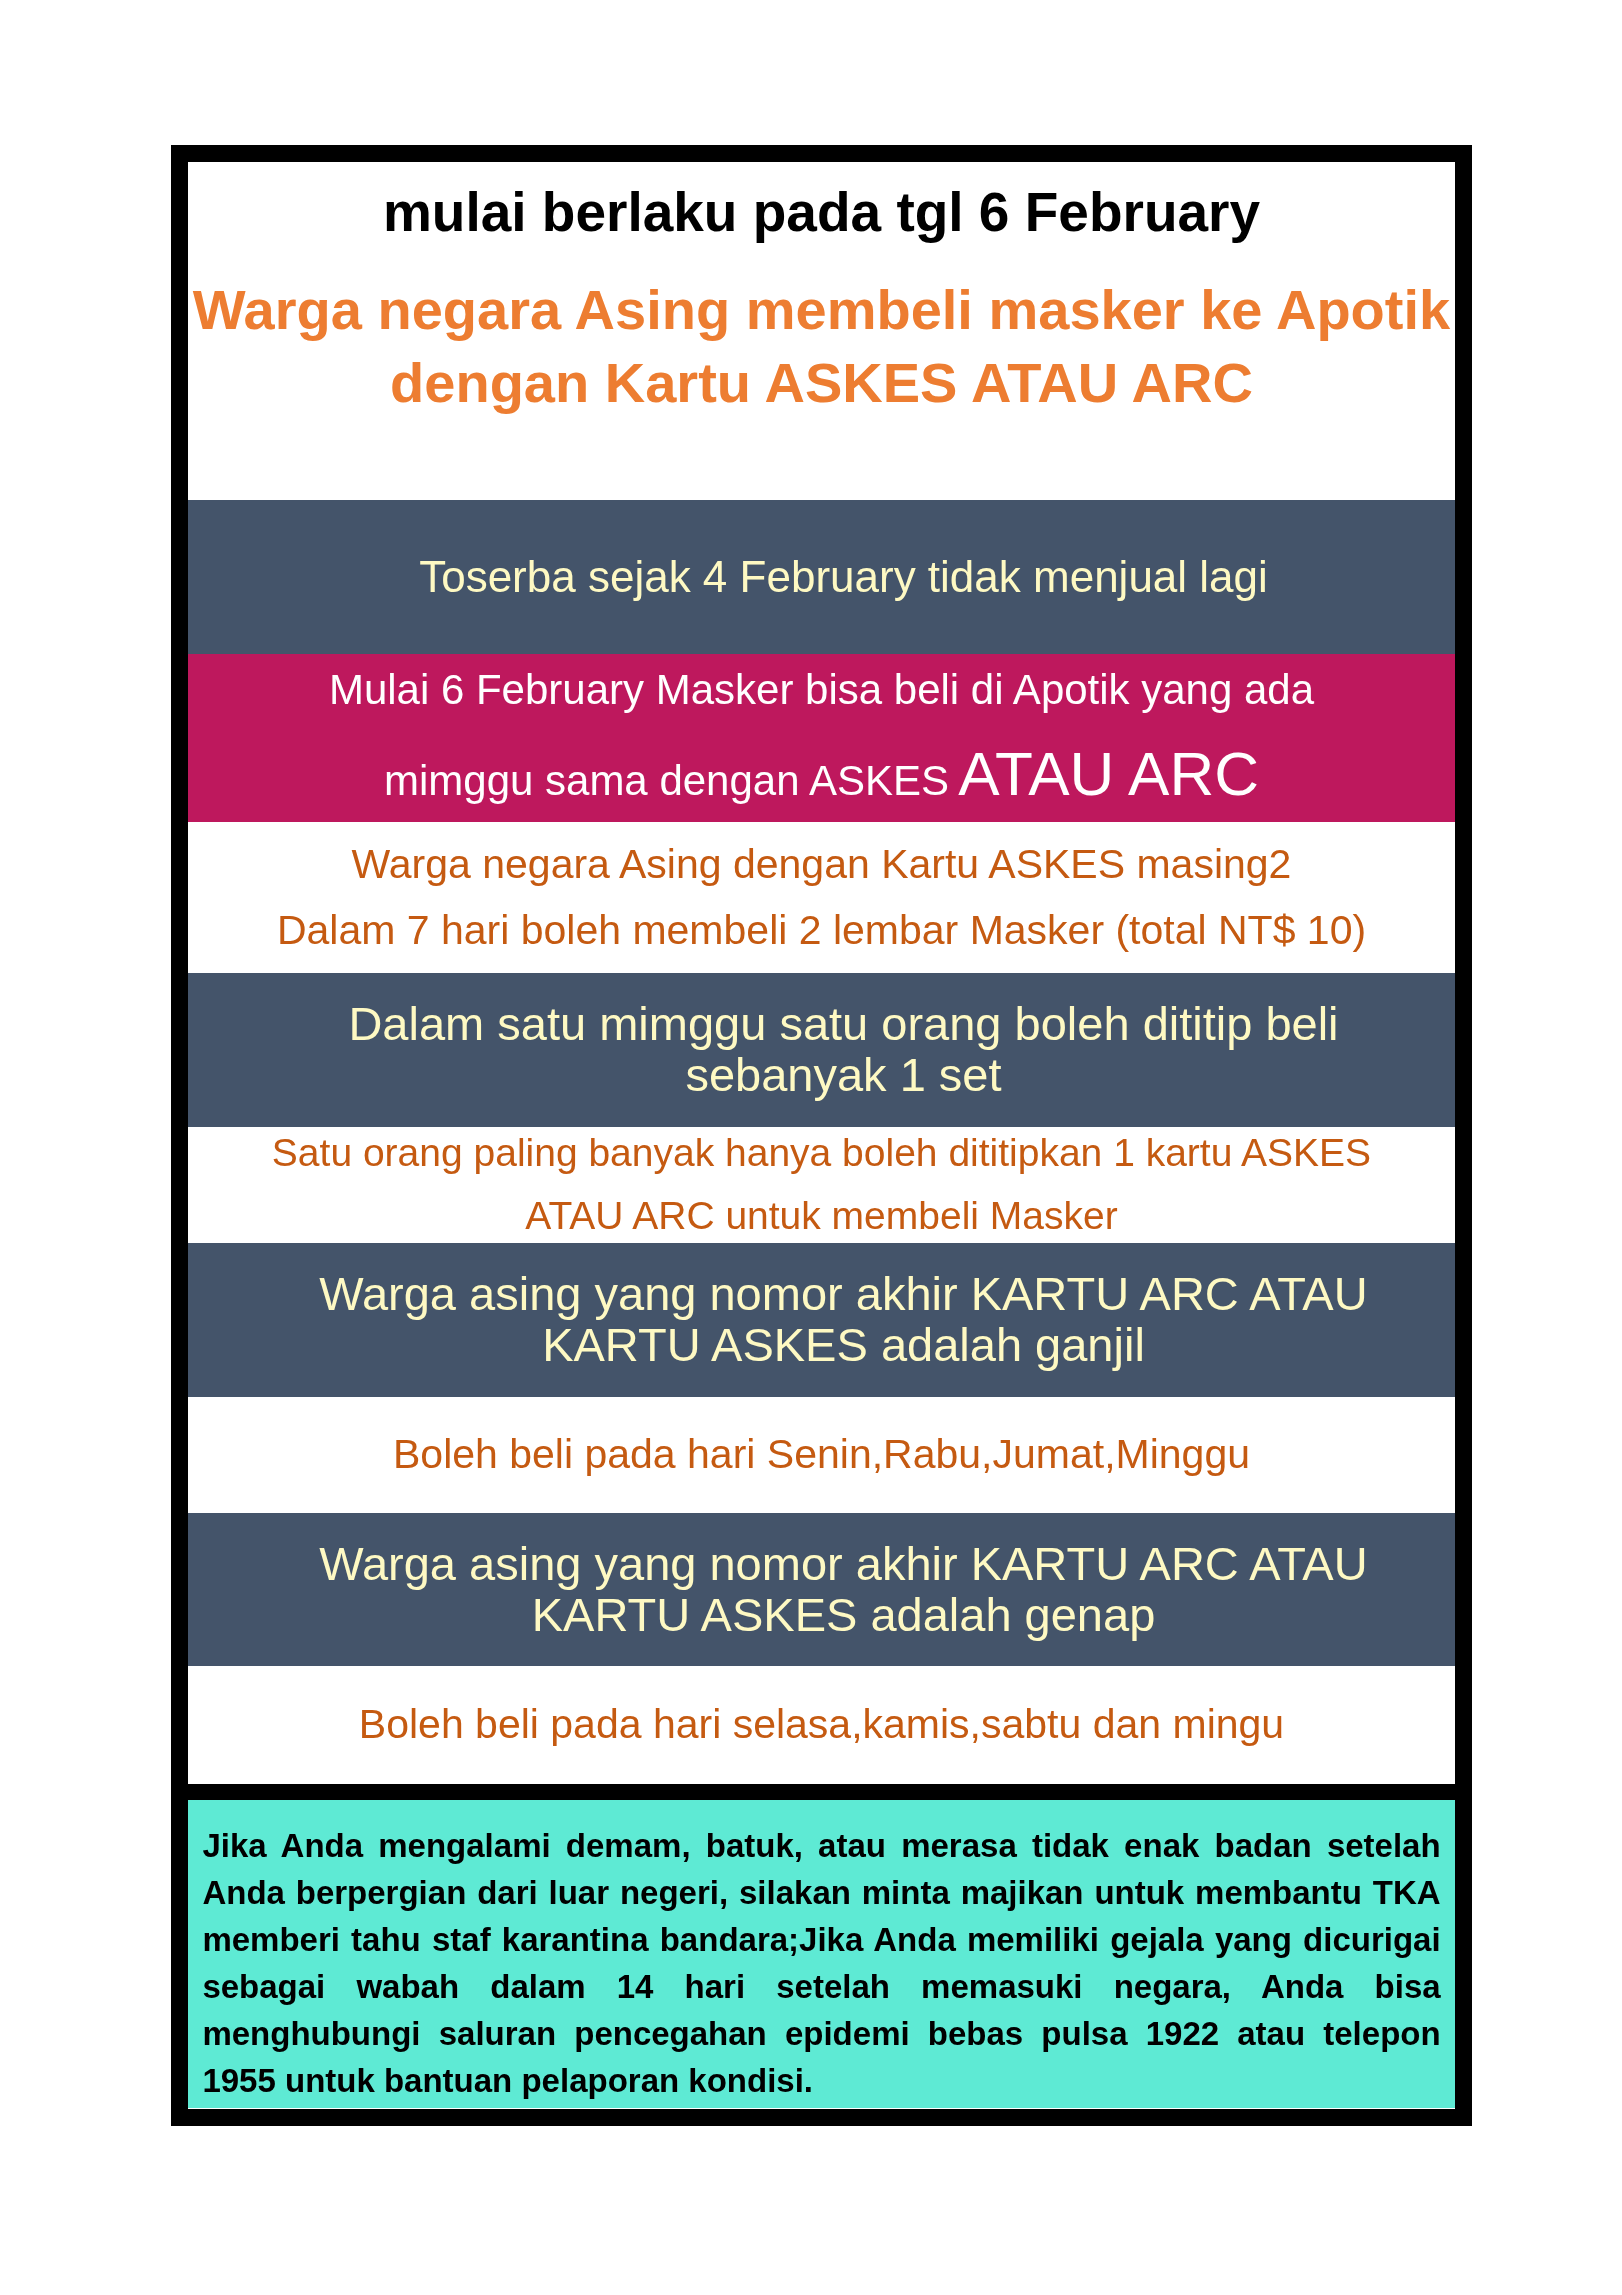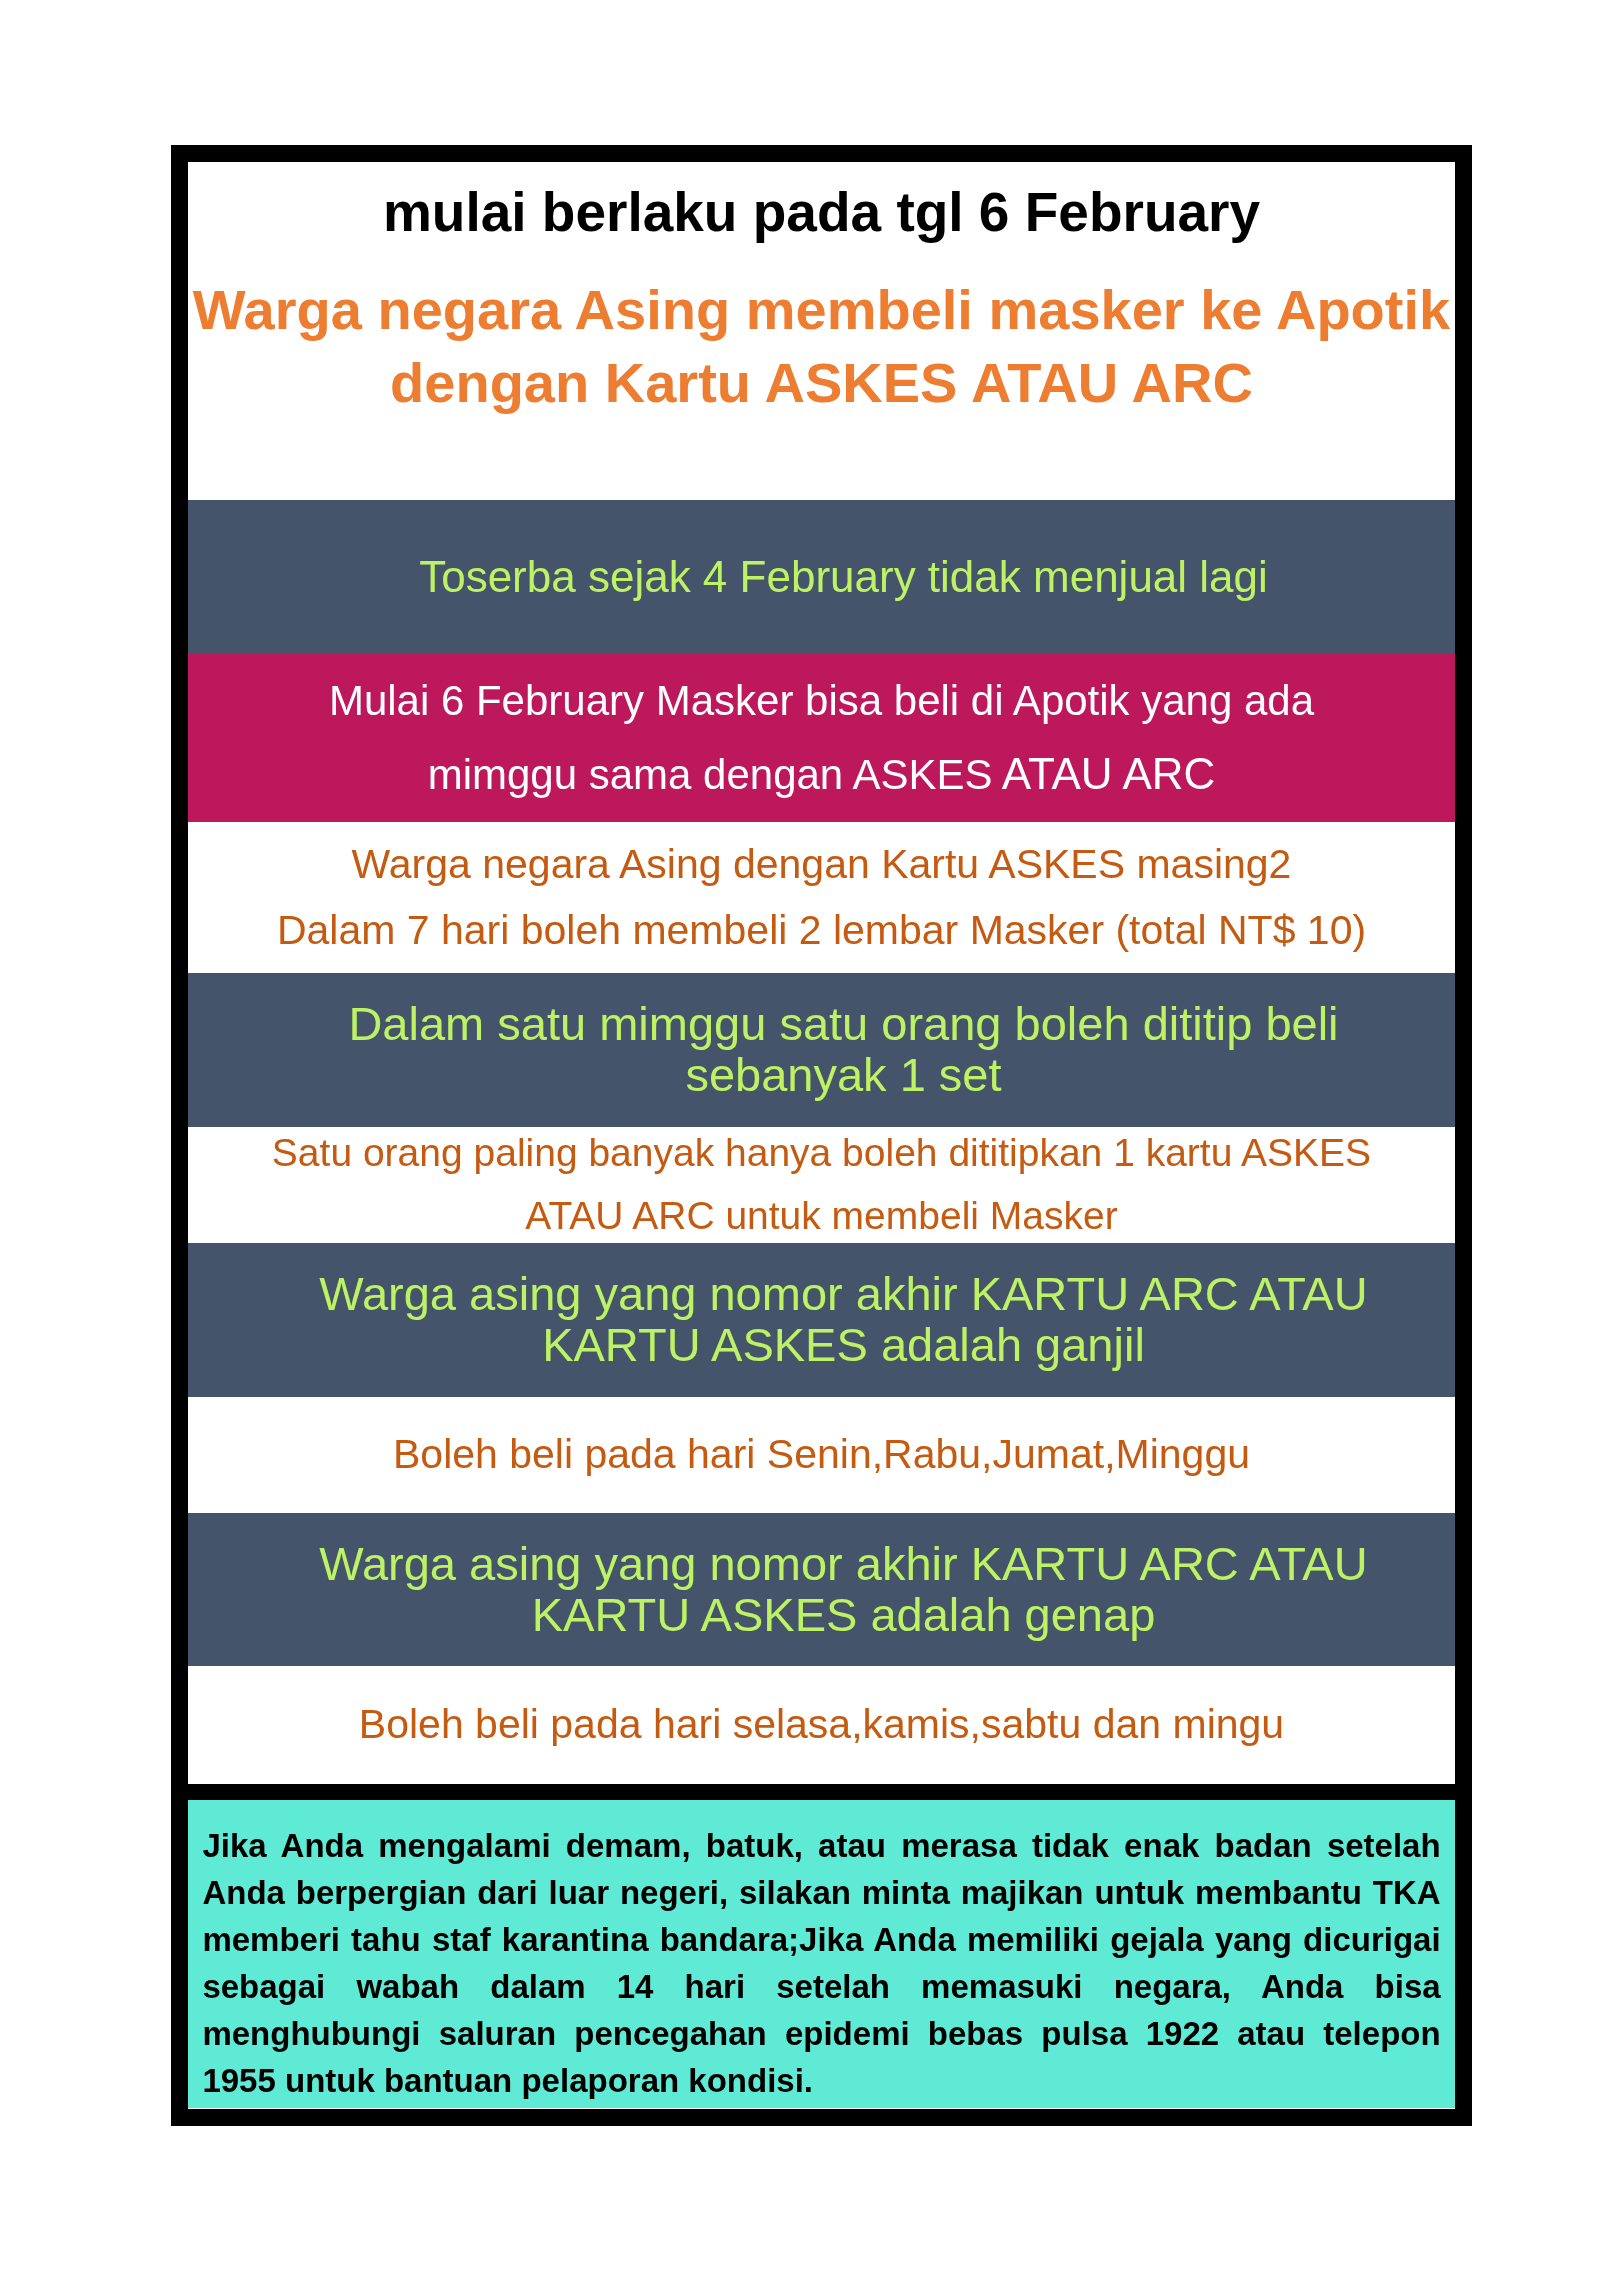--- a/index.html
+++ b/index.html
@@ -25,26 +25,26 @@
     margin:0;font-size:56px;font-weight:bold;color:#ED7D31;line-height:1.25;
   }
   .intro-line.first{margin-top:30px;}
   .intro-line.second{margin-top:2.6px;}
   
   .band{
     display:flex;flex-direction:column;align-items:center;justify-content:center;
     text-align:center;
   }
   .band p{margin:0;}
-  .band.dark{background:#44546A;color:#bef264;padding-left:44px;}
+  .band.dark{background:#44546A;color:#fef9c3;padding-left:44px;}
   .band.light{background:#be185d;color:#FFFFFF;}
   .band.white{background:#FFFFFF;color:#C55A11;}
   .b-toserba{flex:0 0 154px;font-size:44px;line-height:1.15;}
   .b-apotik{flex:0 0 168px;font-size:42px;line-height:1.15;gap:23.6px;}
-  .b-apotik .big{font-size:44px;margin-left:9.2px;}
+  .b-apotik .big{font-size:62px;margin-left:9.2px;}
   .b-masing2{flex:0 0 151px;font-size:41px;line-height:1.2;gap:17px;}
   .b-dititip{flex:0 0 154px;font-size:47px;line-height:1.08;}
   .b-dititipkan{flex:0 0 116px;font-size:39px;line-height:1.2;gap:15.7px;}
   .b-ganjil{flex:0 0 154px;font-size:47px;line-height:1.08;}
   .b-hari-ganjil{flex:0 0 116px;font-size:41px;line-height:1.2;}
   .b-genap{flex:0 0 153px;font-size:47px;line-height:1.08;}
   .b-hari-genap{flex:0 0 118px;font-size:41px;line-height:1.2;}
   
   .separator{flex:0 0 16.4px;background:#000;}
   .notice{

